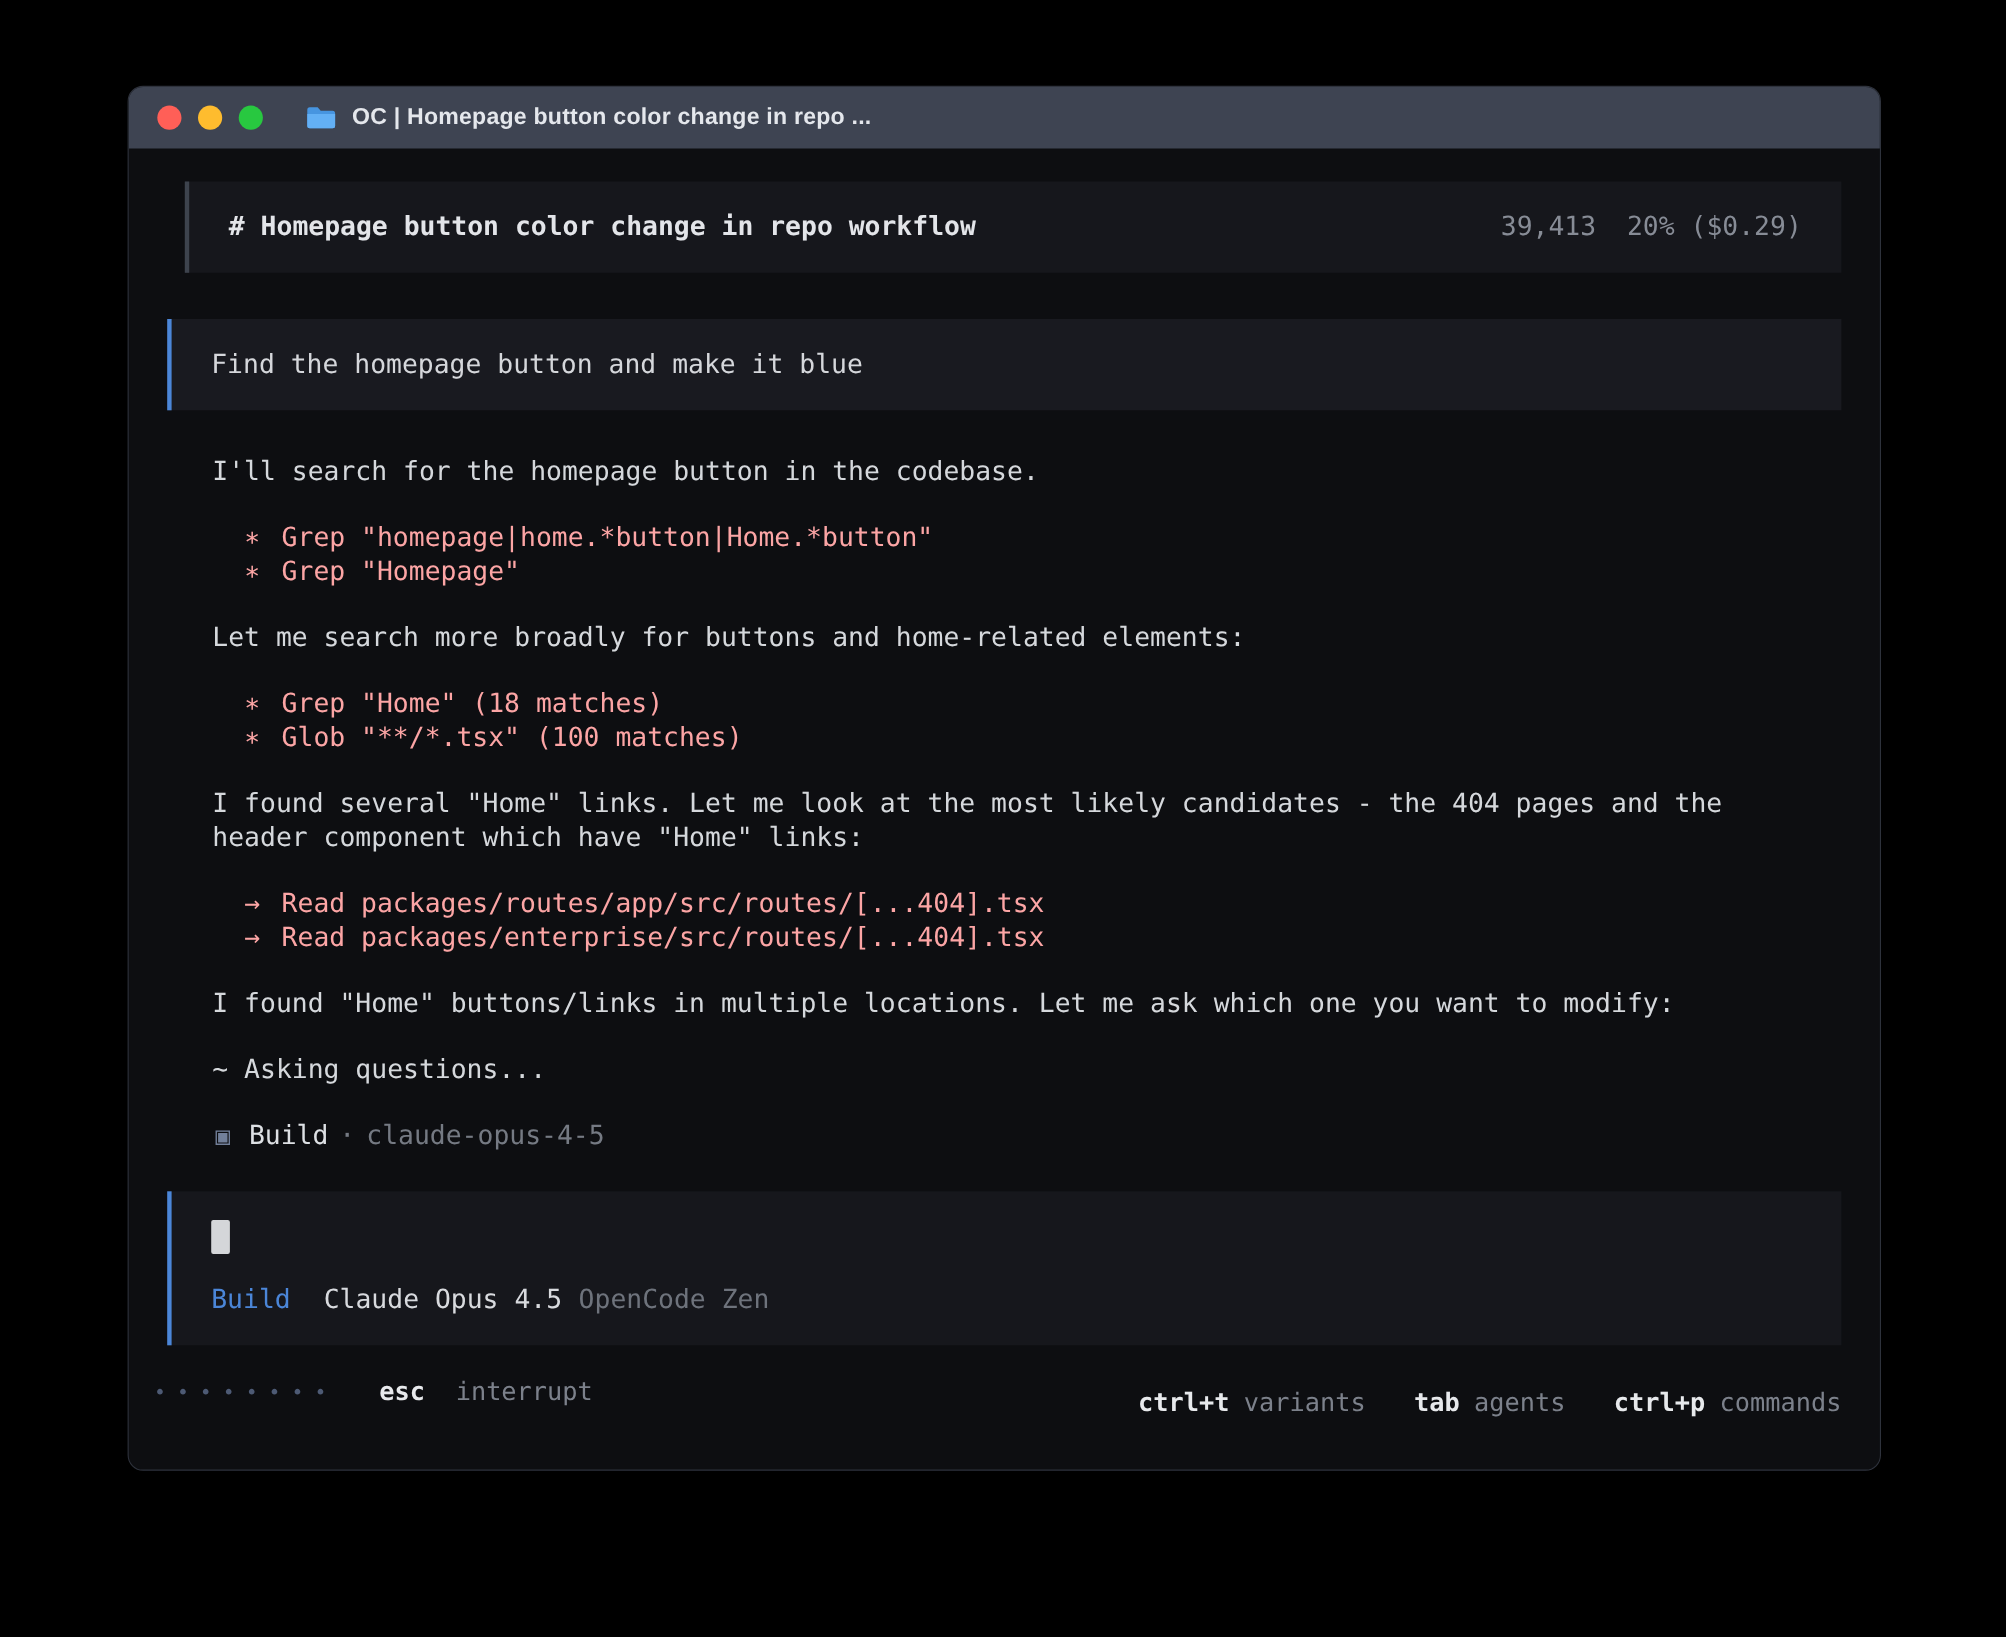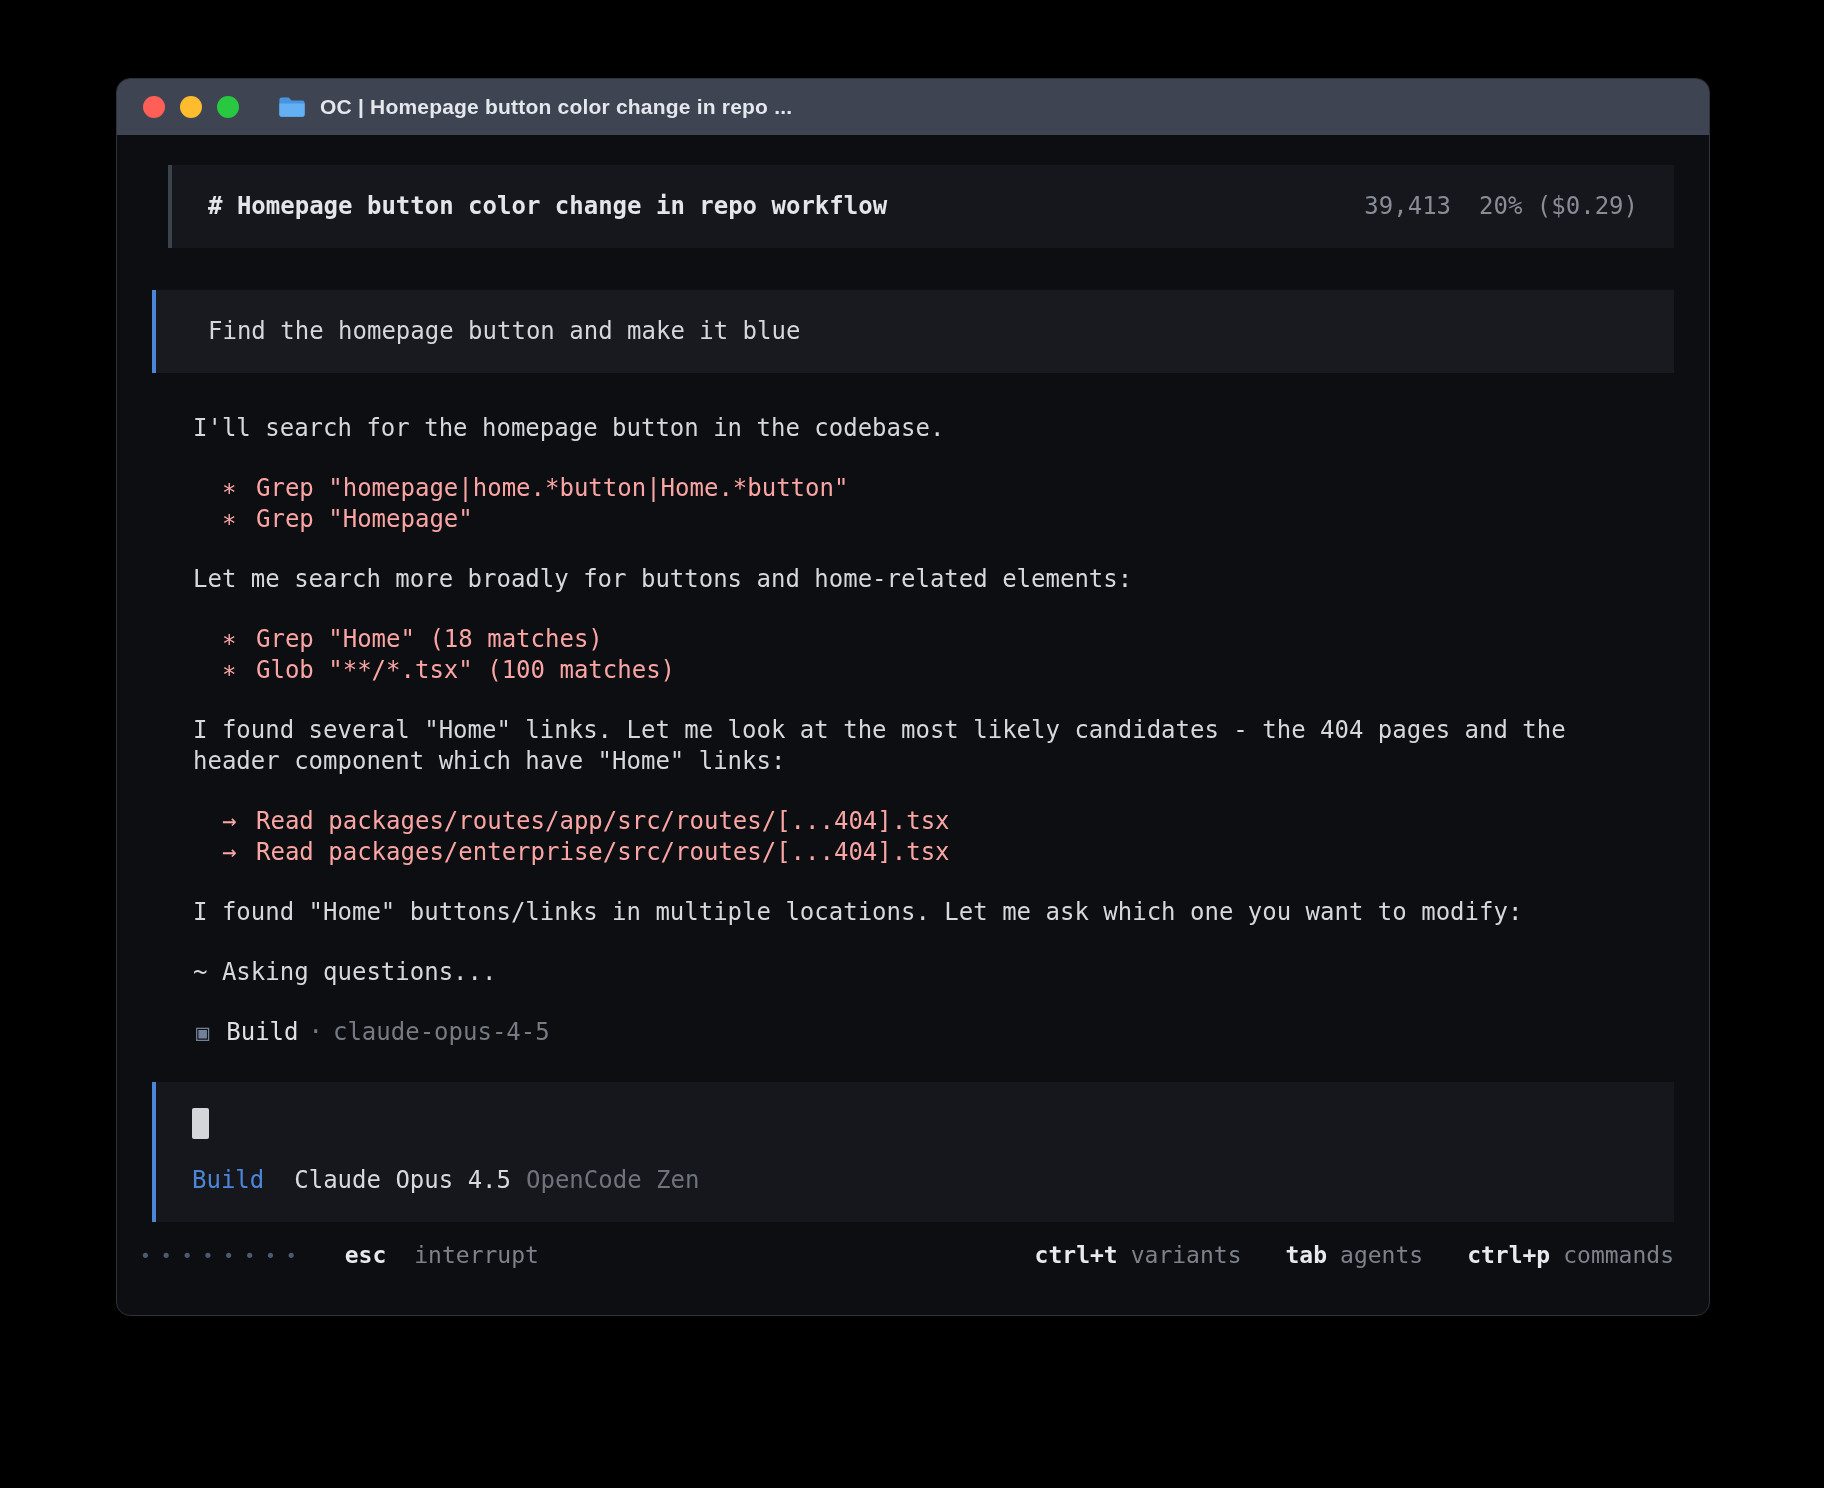--- a/index.html
+++ b/index.html
@@ -67,21 +67,21 @@
     justify-content: space-between;
     align-items: center;
     margin-bottom: 42px;
     margin-left: 16px;
   }
   .header-title { font-weight: 700; color: #e3e5e9; white-space: nowrap; }
   .header-stats { color: #878c96; display: flex; gap: 28px; white-space: nowrap; }
   .user-block {
     background: #191a20;
     border-left-color: var(--accent, #4b86d8);
-    padding: 26px 52px;
+    padding: 26px 36px;
     margin-bottom: 40px;
     color: #d5d7db;
   }
   .para { margin: 0 18px 29px 41px; color: #d5d8dc; }
   .tool-group { margin: 0 0 29px 70px; color: #fca5a5; }
   .tool-line { white-space: nowrap; }
   .tool-prefix { display: inline-block; min-width: 34px; }
   .agent-line { margin: 0 0 34px 44px; display: flex; align-items: baseline; }
   .agent-icon { color: #72809a; margin-right: 17px; font-size: 22px; }
   .agent-name { color: #dde0e4; }
@@ -115,21 +115,21 @@
   .spinner {
     color: #4d5a74;
     font-size: 18px;
     letter-spacing: 10px;
     margin-right: 38px;
     white-space: nowrap;
   }
   .sb-key { font-weight: 700; color: #e7e9ec; }
   .sb-label { color: #7c818b; }
   .sb-left .sb-key { margin-right: 28px; }
-  .sb-right { display: flex; align-items: flex-start; gap: 44px; }
+  .sb-right { display: flex; align-items: flex-start; gap: 44px; margin-top: 20px; }
   .shortcut { display: flex; align-items: baseline; gap: 13px; white-space: nowrap; }
 </style>
 </head>
 <body>
 
 <div class="window">
   <div class="titlebar">
     <div class="traffic">
       <span class="light red"></span>
       <span class="light yellow"></span>

